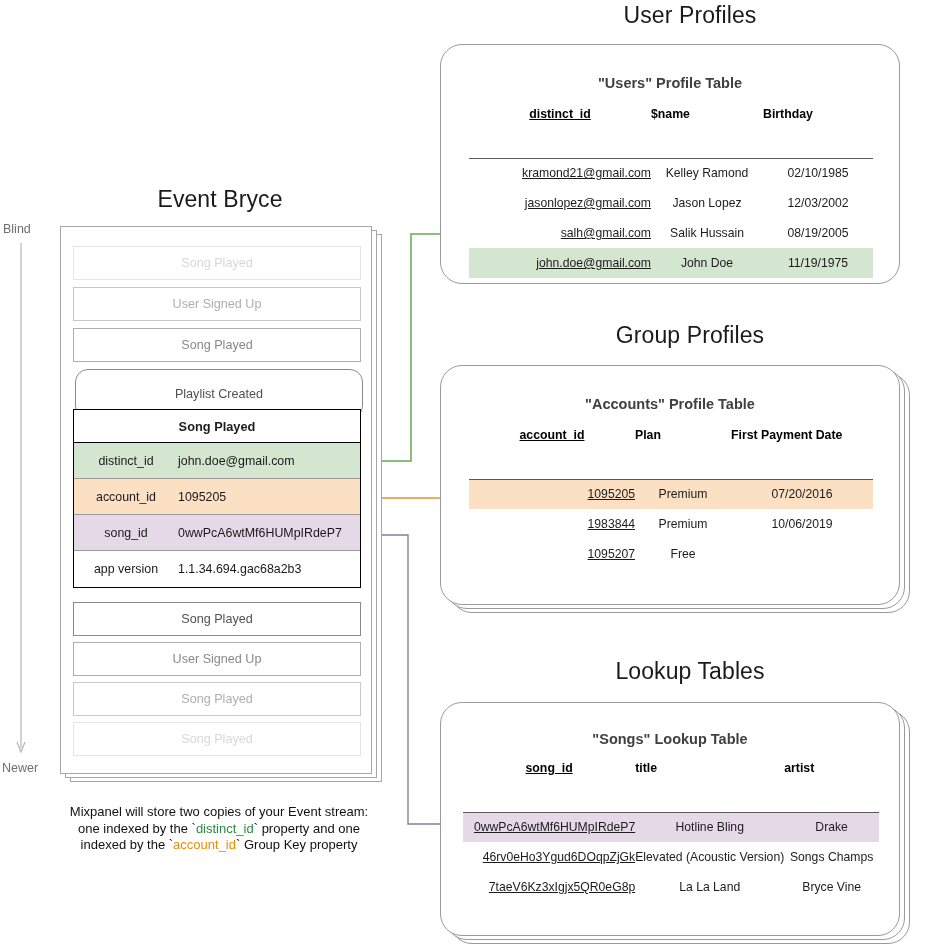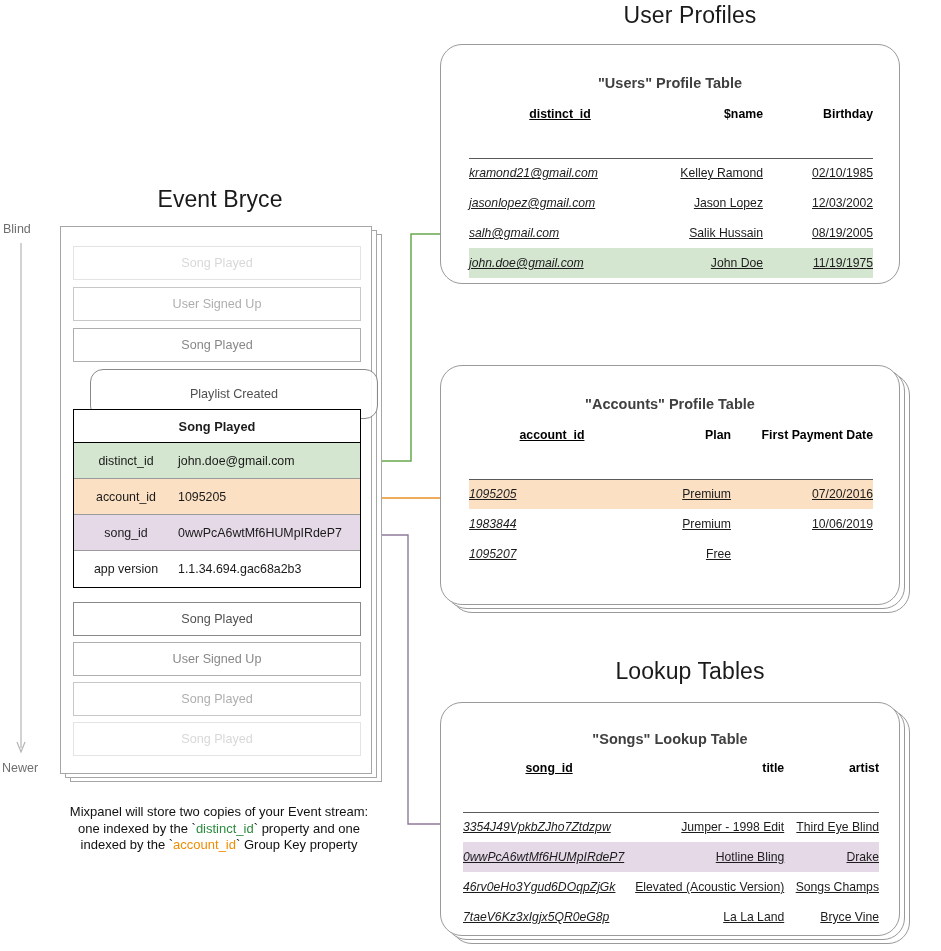--- a/index.html
+++ b/index.html
@@ -49,31 +49,31 @@
     color: #1c1c1c;
   }
   table.dtable th {
     font-weight: bold;
     font-size: 12.3px;
     padding: 0 0 7px 0;
     color: #000;
     white-space: nowrap;
   }
   table.dtable th.key { text-align: center; text-decoration: underline; }
-  table.dtable th.plain { text-align: right; margin-top: 48px; }
+  table.dtable th.plain { text-align: left; margin-top: 48px; }
   table.dtable td {
     padding: 0;
     height: 30px;
     vertical-align: middle;
     white-space: nowrap;
     font-size: 12.2px;
   }
-  table.dtable td.key { text-align: left; font-style: italic; }
+  table.dtable td.key { text-align: right; }
   table.dtable td.key span { text-decoration: underline; }
-  table.dtable td.plain { text-align: right; text-decoration: underline; }
+  table.dtable td.plain { text-align: center; }
   .hdr-rule td { border-bottom: 1.4px solid #5a5a5a; height: 0; padding: 0; }
   tr.hl-green td { background: #d5e6d0; }
   tr.hl-orange td { background: #fce0c4; }
   tr.hl-purple td { background: #e5d9e8; }
 
   
   #es-title { left: 60px; top: 186px; width: 320px; }
   .es-layer {
     position: absolute;
     border: 1.6px solid #a6a6a6;
@@ -182,21 +182,21 @@
 
   <div class="ev f1" style="left:73px; top:246px; width:288px; height:34px; z-index:3;">
     <span>Song Played</span>
   </div>
   <div class="ev f2" style="left:73px; top:287px; width:288px; height:34px; z-index:3;">
     <span>User Signed Up</span>
   </div>
   <div class="ev f3" style="left:73px; top:328px; width:288px; height:34px; z-index:3;">
     <span>Song Played</span>
   </div>
-  <div class="ev f4" style="left:90px; top:369px; width:288px; height:50px; z-index:3;border-radius:13px;">
+  <div class="ev f4" style="left:75px; top:369px; width:288px; height:50px; z-index:3;border-radius:13px;">
     <span>Playlist Created</span>
   </div>
 
   <div id="ev-focus">
     <div class="ehead">Song Played</div>
     <div class="erow r-green">
       <div class="ekey">distinct_id</div>
       <div class="eval">john.doe@gmail.com</div>
     </div>
     <div class="erow r-orange">
@@ -271,20 +271,21 @@
         </tr>
         <tr class="hl-green">
           <td class="key"><span>john.doe@gmail.com</span></td>
           <td class="plain">John Doe</td>
           <td class="plain">11/19/1975</td>
         </tr>
       </tbody>
     </table>
   </div>
 
+  <div class="section-title" style="left:440px; top:322px; width:500px;">Group Profiles</div>
 
   <div class="card shadowlayer" style="left:450px; top:373px; width:460px; height:240px;"></div>
   <div class="card shadowlayer" style="left:445px; top:369px; width:460px; height:240px;"></div>
   <div class="card" style="left:440px; top:365px; width:460px; height:240px; z-index:2;">
     <div class="tbl-title" style="top:30px;">"Accounts" Profile Table</div>
 
     <table class="dtable" style="left:28px; top:62px; width:404px;">
       <colgroup>
           <col style="width:166px">
           <col style="width:96px">
@@ -337,25 +338,20 @@
         <tr>
           <th class="key">song_id</th>
           <th class="plain">title</th>
           <th class="plain">artist</th>
         </tr>
         <tr class="hdr-rule">
             <td colspan="3"></td>
           </tr>
       </thead>
       <tbody>
-        <tr>
-          <td class="key"><span>3354J49VpkbZJho7Ztdzpw</span></td>
-          <td class="plain">Jumper - 1998 Edit</td>
-          <td class="plain">Third Eye Blind</td>
-        </tr>
         <tr class="hl-purple">
           <td class="key"><span>0wwPcA6wtMf6HUMpIRdeP7</span></td>
           <td class="plain">Hotline Bling</td>
           <td class="plain">Drake</td>
         </tr>
         <tr>
           <td class="key"><span>46rv0eHo3Ygud6DOqpZjGk</span></td>
           <td class="plain">Elevated (Acoustic Version)</td>
           <td class="plain">Songs Champs</td>
         </tr>

